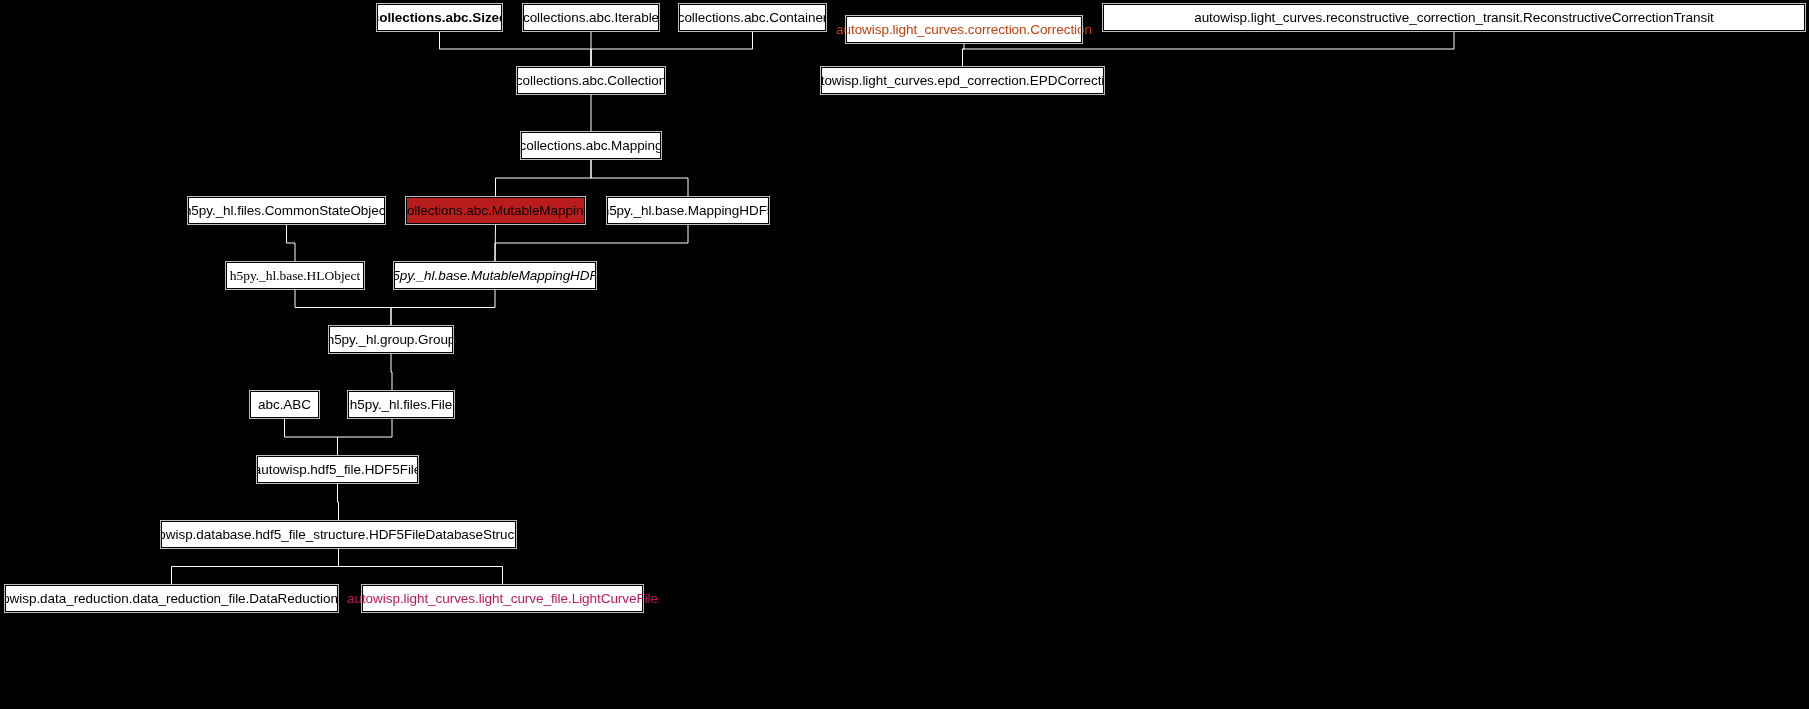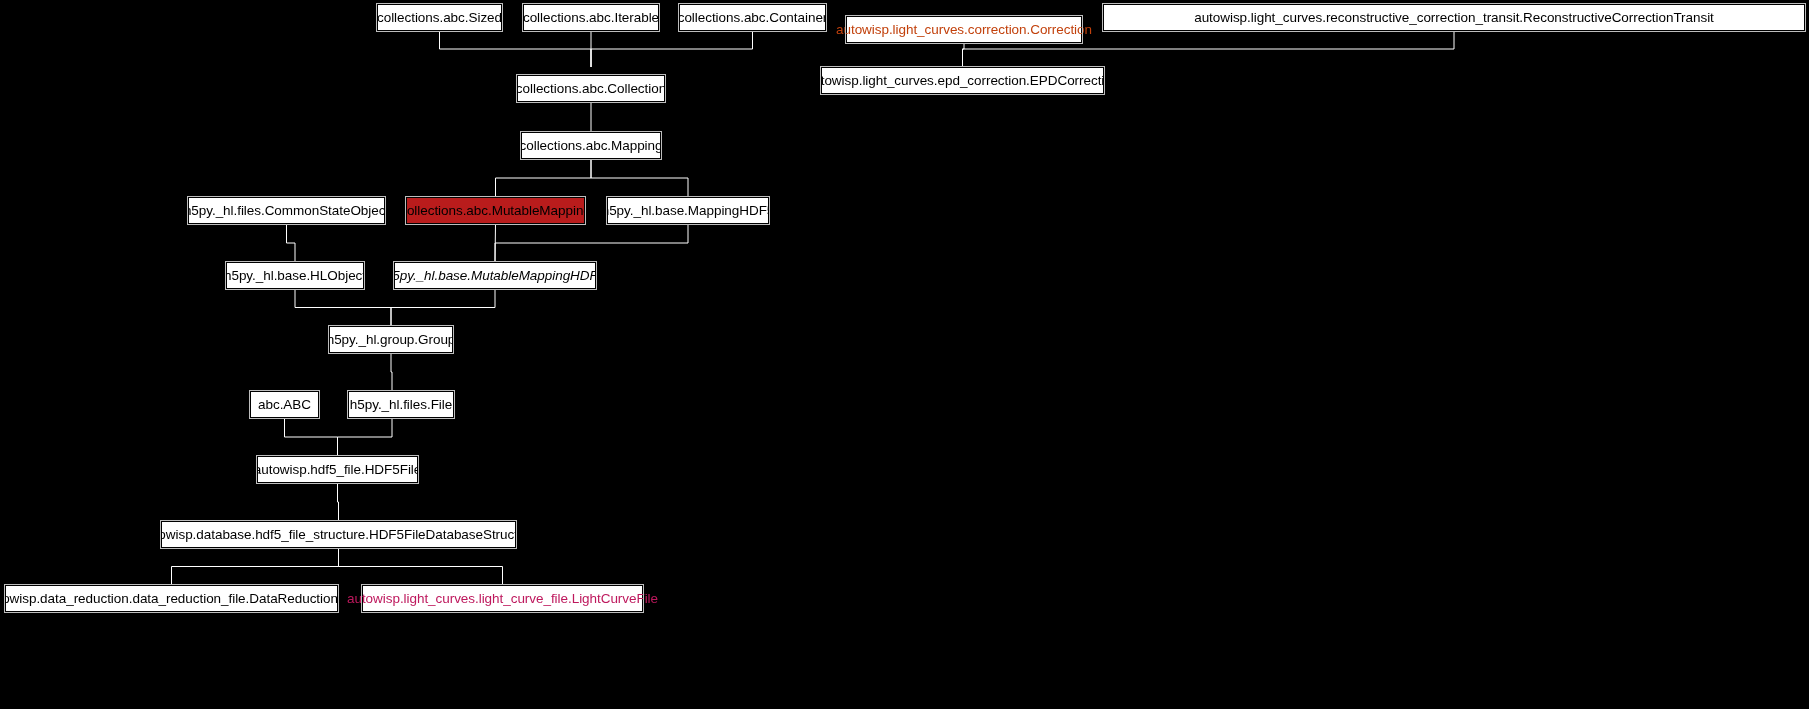--- a/index.html
+++ b/index.html
@@ -64,54 +64,54 @@
       <path d="M 391 326 L 391 307.5 L 295 307.5 L 295 289" fill="none" stroke="#ffffff" stroke-width="1"></path>
       <path d="M 391 326 L 391 307.5 L 495 307.5 L 495 289" fill="none" stroke="#ffffff" stroke-width="1"></path>
       <path d="M 392 391 L 392 372 L 391 372 L 391 353" fill="none" stroke="#ffffff" stroke-width="1"></path>
       <path d="M 337.5 456 L 337.5 437 L 284.5 437 L 284.5 418" fill="none" stroke="#ffffff" stroke-width="1"></path>
       <path d="M 337.5 456 L 337.5 437 L 392 437 L 392 418" fill="none" stroke="#ffffff" stroke-width="1"></path>
       <path d="M 338.5 521 L 338.5 502 L 337.5 502 L 337.5 483" fill="none" stroke="#ffffff" stroke-width="1"></path>
       <path d="M 171.5 585 L 171.5 566.5 L 338.5 566.5 L 338.5 548" fill="none" stroke="#ffffff" stroke-width="1"></path>
       <path d="M 502.5 585 L 502.5 566.5 L 338.5 566.5 L 338.5 548" fill="none" stroke="#ffffff" stroke-width="1"></path>
     </svg>
   <div id="node-layer">
-      <div class="node" style="left: 377px; top: 4px; width: 125px; height: 27px; background: rgb(255, 255, 255); color: rgb(0, 0, 0);">
+      <div class="node" style="left: 377px; top: 4px; width: 125px; height: 27px; background: rgb(255, 255, 255); color: rgb(0, 0, 0); font-weight: bold;">
         <span class="node-label">collections.abc.Sized</span>
       </div>
       <div class="node" style="left: 523px; top: 4px; width: 136px; height: 27px; background: rgb(255, 255, 255); color: rgb(0, 0, 0);">
         <span class="node-label">collections.abc.Iterable</span>
       </div>
       <div class="node" style="left: 679px; top: 4px; width: 147px; height: 27px; background: rgb(255, 255, 255); color: rgb(0, 0, 0);">
         <span class="node-label">collections.abc.Container</span>
       </div>
       <div class="node" style="left: 846px; top: 4px; width: 236px; height: 27px; background: rgb(255, 255, 255); color: #c2410c; margin-top: 12px;">
         <span class="node-label">autowisp.light_curves.correction.Correction</span>
       </div>
       <div class="node" style="left: 1103px; top: 4px; width: 702px; height: 27px; background: rgb(255, 255, 255); color: rgb(0, 0, 0);">
         <span class="node-label">autowisp.light_curves.reconstructive_correction_transit.ReconstructiveCorrectionTransit</span>
       </div>
-      <div class="node" style="left: 517px; top: 67px; width: 148px; height: 27px; background: rgb(255, 255, 255); color: rgb(0, 0, 0); margin-top: 8px;">
+      <div class="node" style="left: 517px; top: 67px; width: 148px; height: 27px; background: rgb(255, 255, 255); color: rgb(0, 0, 0);">
         <span class="node-label">collections.abc.Collection</span>
       </div>
       <div class="node" style="left: 821px; top: 67px; width: 283px; height: 27px; background: rgb(255, 255, 255); color: rgb(0, 0, 0);">
         <span class="node-label">autowisp.light_curves.epd_correction.EPDCorrection</span>
       </div>
       <div class="node" style="left: 521px; top: 132px; width: 140px; height: 27px; background: rgb(255, 255, 255); color: rgb(0, 0, 0);">
         <span class="node-label">collections.abc.Mapping</span>
       </div>
       <div class="node" style="left: 188px; top: 197px; width: 197px; height: 27px; background: rgb(255, 255, 255); color: rgb(0, 0, 0);">
         <span class="node-label">h5py._hl.files.CommonStateObject</span>
       </div>
       <div class="node" style="left: 406px; top: 197px; width: 179px; height: 27px; background: #b91c1c; color: rgb(0, 0, 0);">
         <span class="node-label">collections.abc.MutableMapping</span>
       </div>
       <div class="node" style="left: 607px; top: 197px; width: 162px; height: 27px; background: rgb(255, 255, 255); color: rgb(0, 0, 0);">
         <span class="node-label">h5py._hl.base.MappingHDF5</span>
       </div>
-      <div class="node" style="left: 226px; top: 262px; width: 138px; height: 27px; background: rgb(255, 255, 255); color: rgb(0, 0, 0);">
+      <div class="node" style="left: 226px; top: 262px; width: 138px; height: 27px; background: rgb(255, 255, 255); color: rgb(0, 0, 0); font-family: Liberation Serif, serif;">
         <span class="node-label">h5py._hl.base.HLObject</span>
       </div>
       <div class="node" style="left: 394px; top: 262px; width: 202px; height: 27px; background: rgb(255, 255, 255); color: rgb(0, 0, 0); font-style: italic;">
         <span class="node-label">h5py._hl.base.MutableMappingHDF5</span>
       </div>
       <div class="node" style="left: 329px; top: 326px; width: 124px; height: 27px; background: rgb(255, 255, 255); color: rgb(0, 0, 0);">
         <span class="node-label">h5py._hl.group.Group</span>
       </div>
       <div class="node" style="left: 250px; top: 391px; width: 69px; height: 27px; background: rgb(255, 255, 255); color: rgb(0, 0, 0);">
         <span class="node-label">abc.ABC</span>

